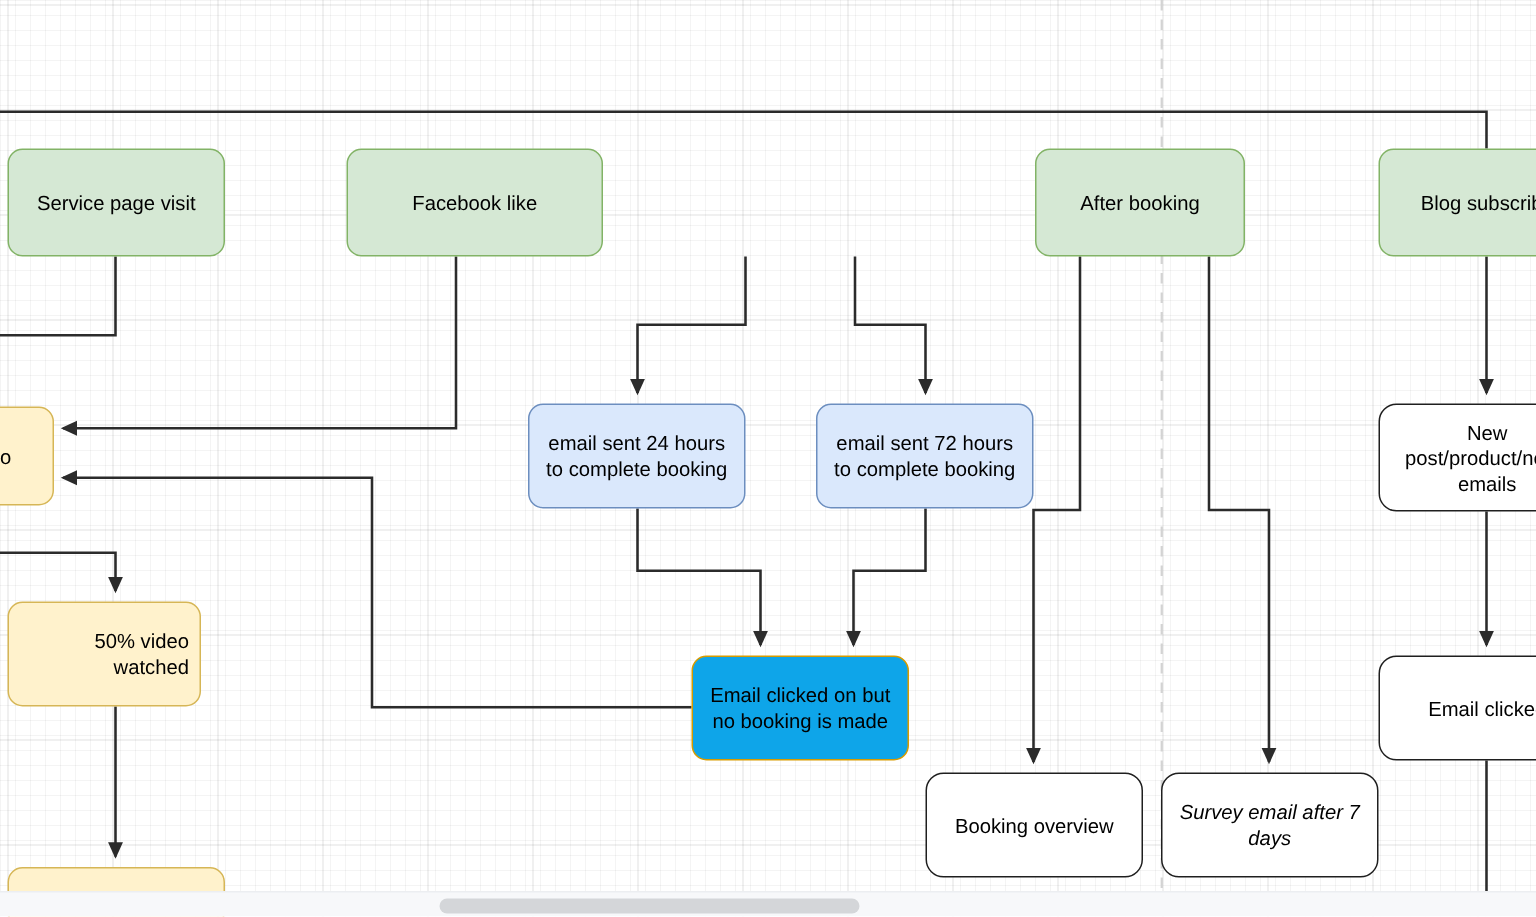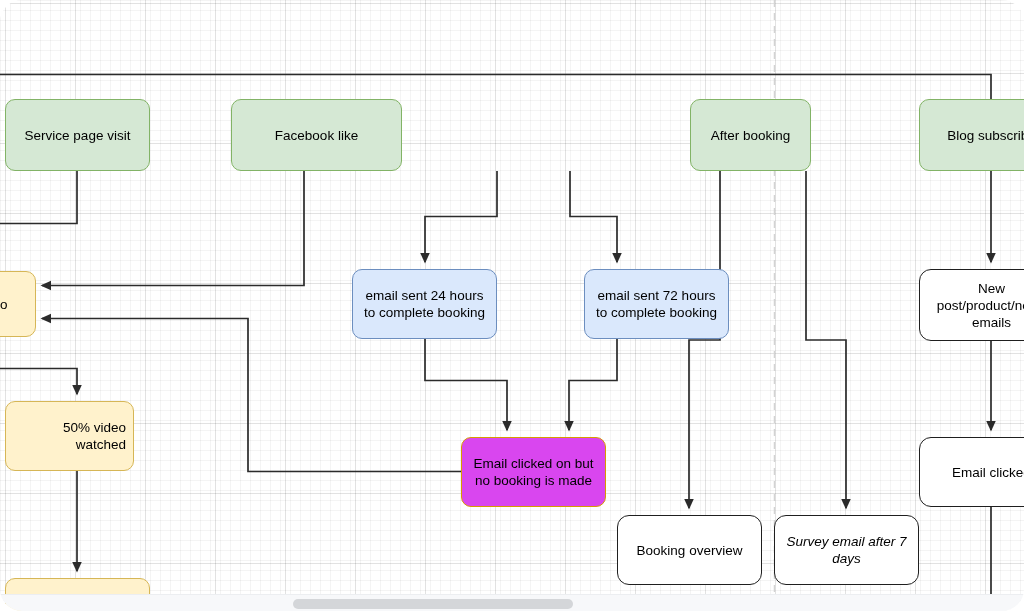--- a/index.html
+++ b/index.html
@@ -11,21 +11,20 @@
     font-family: "Liberation Sans", sans-serif;
     background: #ffffff;
   }
 
   #canvas-root {
     position: relative;
     width: 1024px;
     height: 611px;
     overflow: hidden;
     background-color: #ffffff;
-    border-radius: 22px;
   }
 
   
   #grid-layer {
     position: absolute;
     inset: 0;
     background-image:
       linear-gradient(to right, rgba(0,0,0,0.045) 1px, transparent 1px),
       linear-gradient(to bottom, rgba(0,0,0,0.045) 1px, transparent 1px),
       linear-gradient(to right, rgba(0,0,0,0.115) 1px, transparent 1px),
@@ -58,21 +57,21 @@
     font-size: 13.5px;
     line-height: 17px;
     color: #000000;
     padding: 3px 7px;
     white-space: pre-line;
     z-index: 5;
   }
   .node.green  { background: #d5e8d4; border-color: #82b366; }
   .node.blue   { background: #dae8fc; border-color: #6c8ebf; }
   .node.yellow { background: #fff2cc; border-color: #d6b656; }
-  .node.peach  { background: #d946ef; border-color: #d79b00; }
+  .node.peach  { background: #0ea5e9; border-color: #d79b00; }
   .node.plain  { background: #ffffff; border-color: #1f1f1f; border-radius: 12px; }
 
   
   #h-scrollbar {
     position: absolute;
     left: 0;
     bottom: 0;
     width: 1024px;
     height: 17px;
     background: #f7f8fa;
@@ -137,30 +136,30 @@
 
       <path d="M 77 471 L 77 571" marker-end="url(#arrowhead)"></path>
     </g>
   </svg>
 
   <div class="node green" style="left:5px;  top:99px;  width:145px; height:72px;">Service page visit</div>
 
   <div class="node green" style="left:231px; top:99px; width:171px; height:72px;">Facebook like</div>
 
 
-  <div class="node green" style="left:690px; top:99px; width:121px; height:72px;">After booking</div>
+  <div class="node green" style="left:690px; top:99px; width:140px; height:72px;">After booking</div>
 
   <div class="node green" style="left:919px; top:99px; width:145px; height:72px;">Blog subscribe</div>
 
   <div class="node yellow" style="left:-36px; top:271px; width:72px; height:66px;">eo</div>
 
   <div class="node blue" style="left:352px; top:269px; width:145px; height:70px;">email sent 24 hours
 to complete booking</div>
 
-  <div class="node blue" style="left:544px; top:269px; width:145px; height:70px;margin-left:40px;">email sent 72 hours
+  <div class="node blue" style="left:544px; top:269px; width:145px; height:70px;">email sent 72 hours
 to complete booking</div>
 
   <div class="node plain" style="left:919px; top:269px; width:145px; height:72px;">New
 post/product/news
 emails</div>
 
   <div class="node yellow" style="left:5px; top:401px; width:129px; height:70px;text-align:right;">50% video watched</div>
 
   <div class="node peach" style="left:461px; top:437px; width:145px; height:70px;">Email clicked on but
 no booking is made</div>

